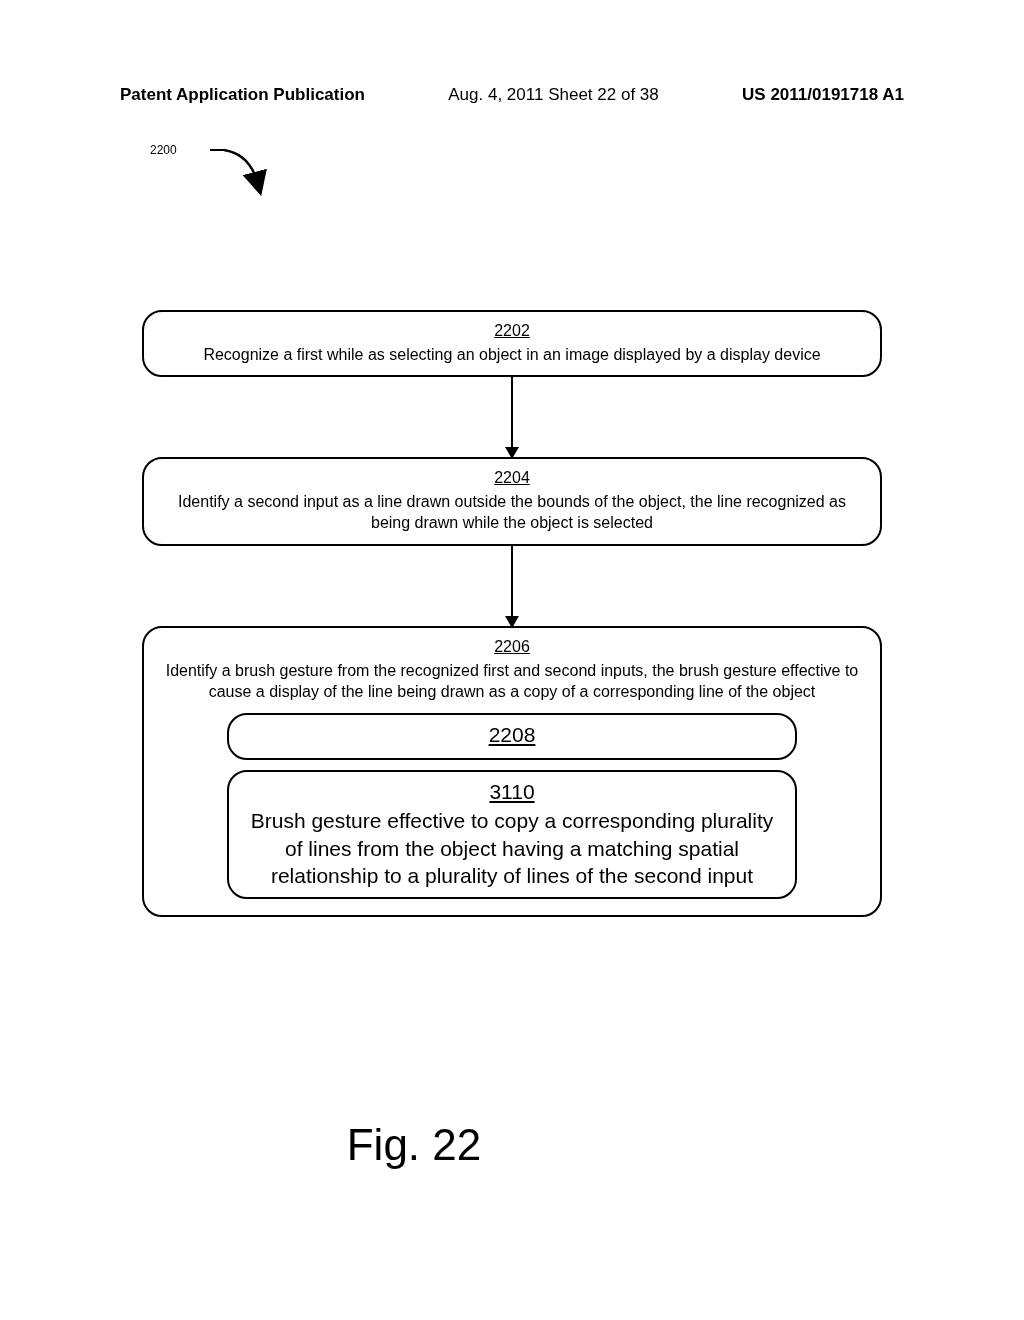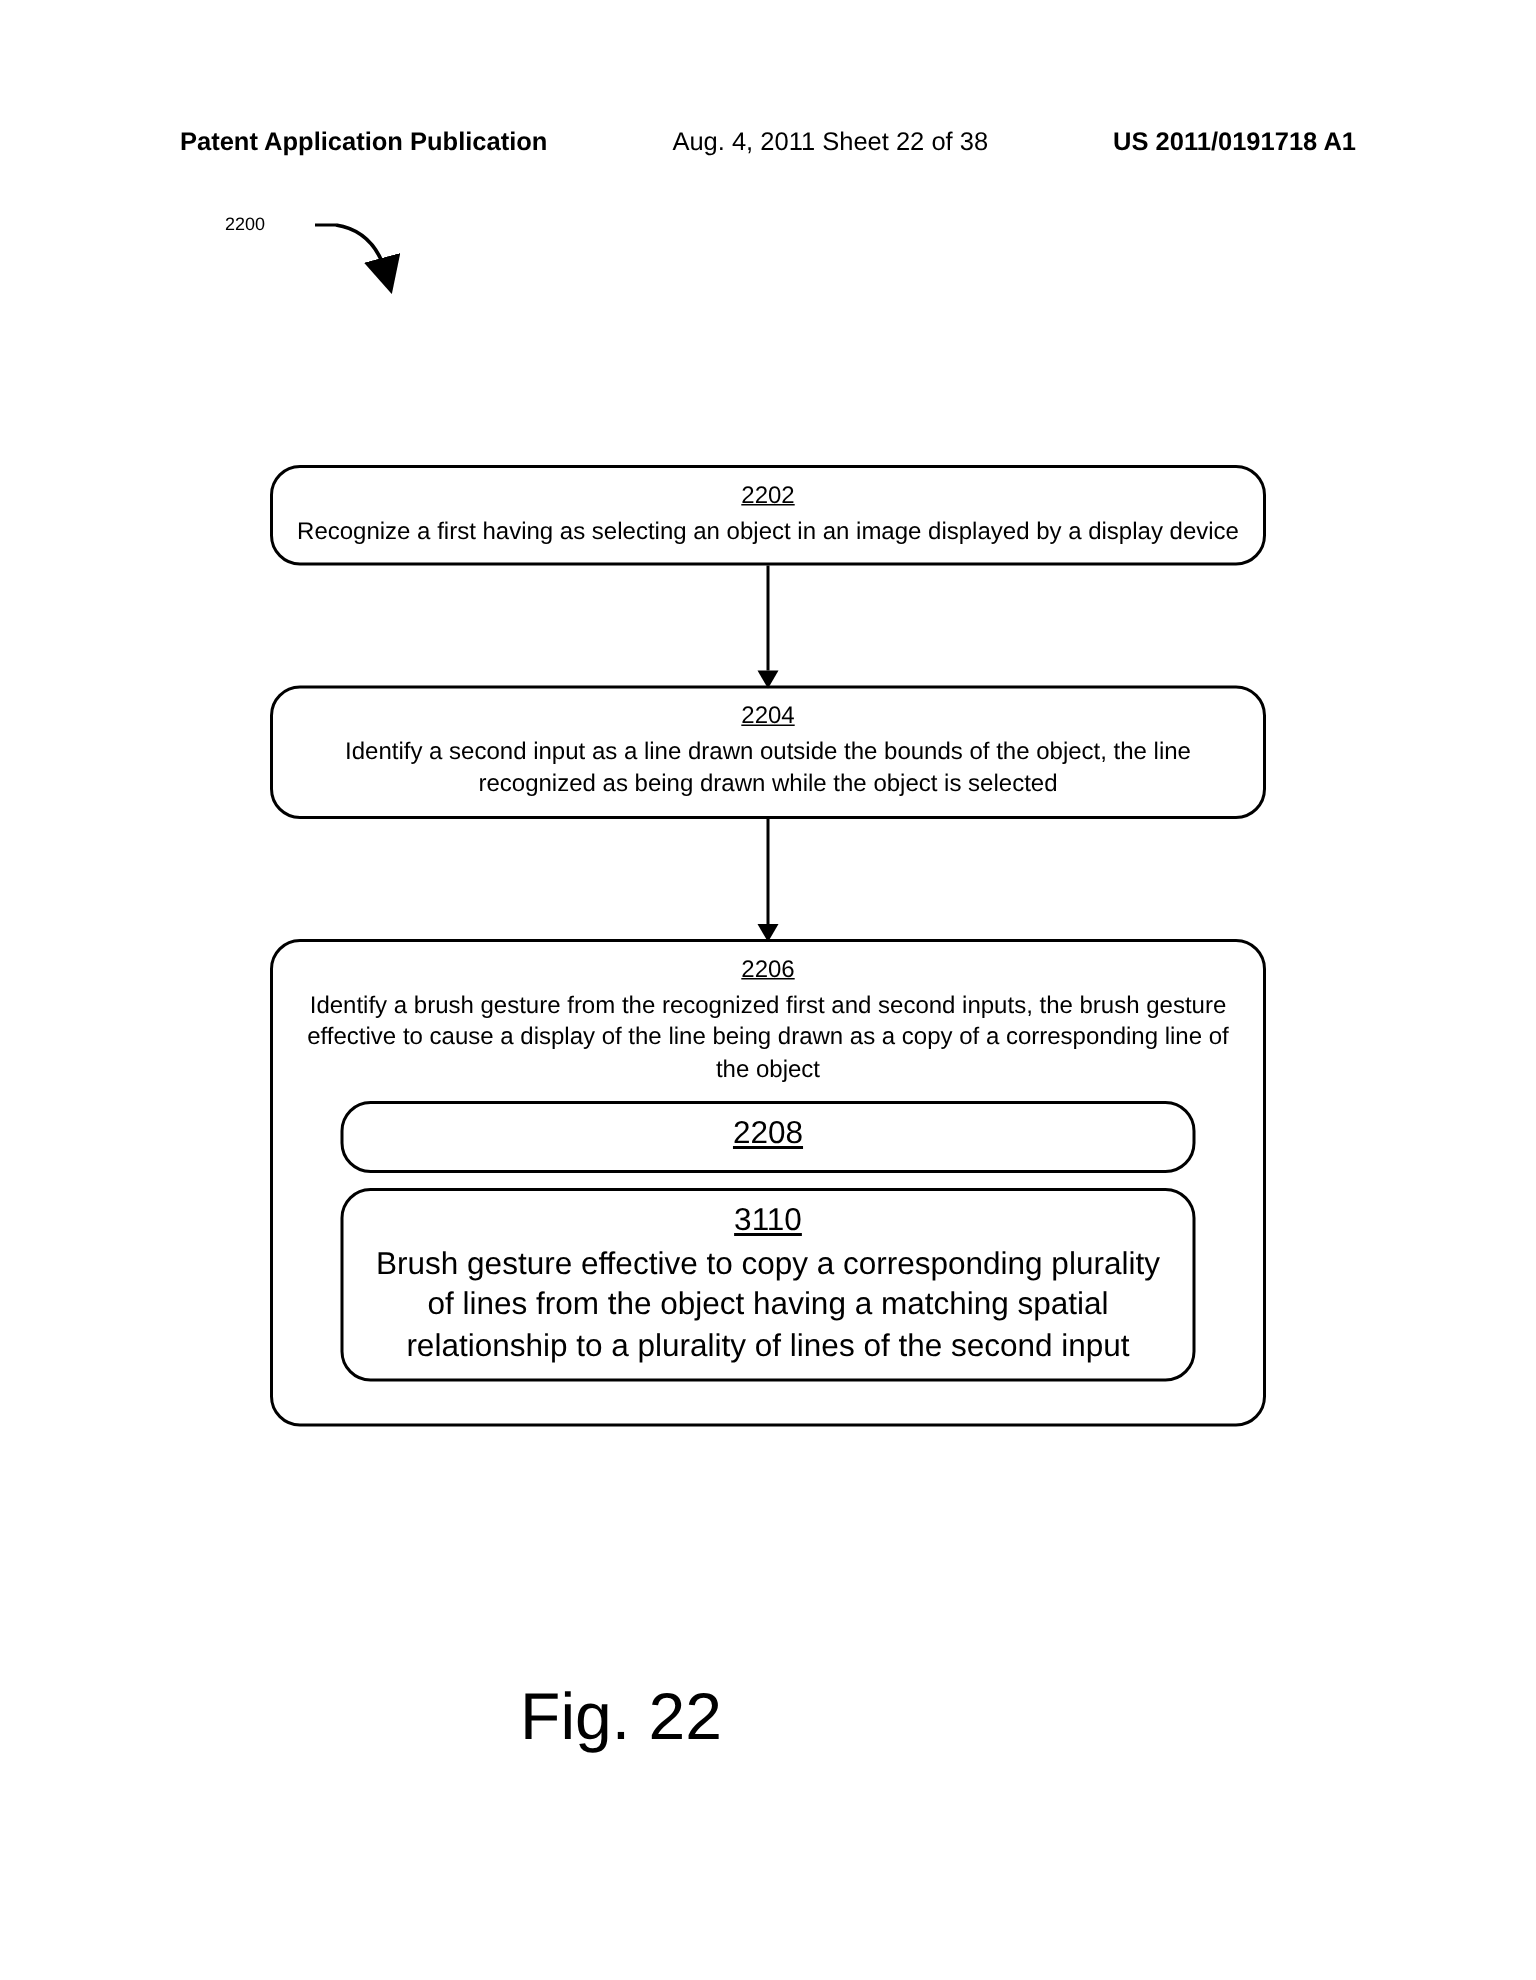--- a/index.html
+++ b/index.html
@@ -40,21 +40,21 @@
   .flow {
     position: absolute;
     top: 310px;
     left: 180px;
     width: 664px;
     display: flex;
     flex-direction: column;
     align-items: center;
   }
   .box {
-    width: 664px;
+    width: 740px;
     border: 2px solid #000;
     border-radius: 20px;
     padding: 8px 14px 10px 14px;
     text-align: center;
     font-size: 16px;
     line-height: 1.35;
     background: #fff;
   }
   .box .step-num {
     text-decoration: underline;
@@ -103,21 +103,21 @@
   .fig-label {
     position: absolute;
     top: 1120px;
     left: 0;
     width: 828px;
     text-align: center;
     font-size: 44px;
     font-family: Arial, Helvetica, sans-serif;
   }
   .box-2206 {
-    padding-bottom: 28px;
+    padding-bottom: 16px;
   }
 </style>
 </head>
 <body>
 
 <div class="header">
   <span class="left">Patent Application Publication</span>
   <span class="mid">Aug. 4, 2011   Sheet 22 of 38</span>
   <span class="right">US 2011/0191718 A1</span>
 </div>
@@ -132,21 +132,21 @@
     </defs>
     <line x1="0" y1="4" x2="14" y2="4" stroke="#000" stroke-width="2"></line>
     <path d="M14,4 Q40,8 48,38" stroke="#000" stroke-width="2.5" fill="none" marker-end="url(#h)"></path>
   </svg>
 </div>
 
 <div class="flow">
 
   <div class="box">
     <span class="step-num">2202</span>
-    <span>Recognize a first having as selecting an object in an image displayed by a display device</span>
+    <span>Recognize a first while as selecting an object in an image displayed by a display device</span>
   </div>
 
   <div class="connector">
     <div class="line"></div>
       <div class="arrowhead"></div>
   </div>
 
   <div class="box">
     <span class="step-num">2204</span>
     <span>Identify a second input as a line drawn outside the bounds of the object, the line recognized as being drawn while the object is selected</span>

